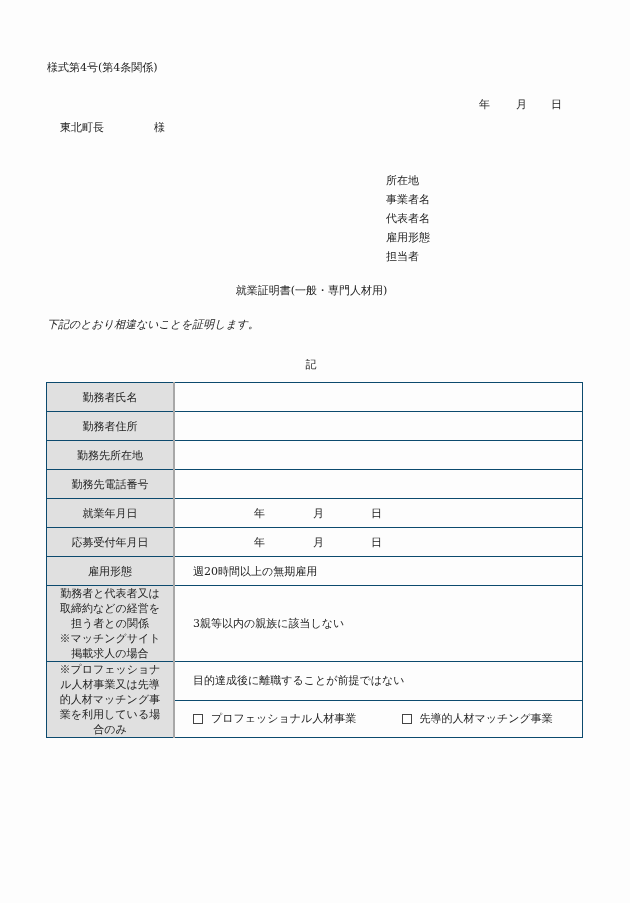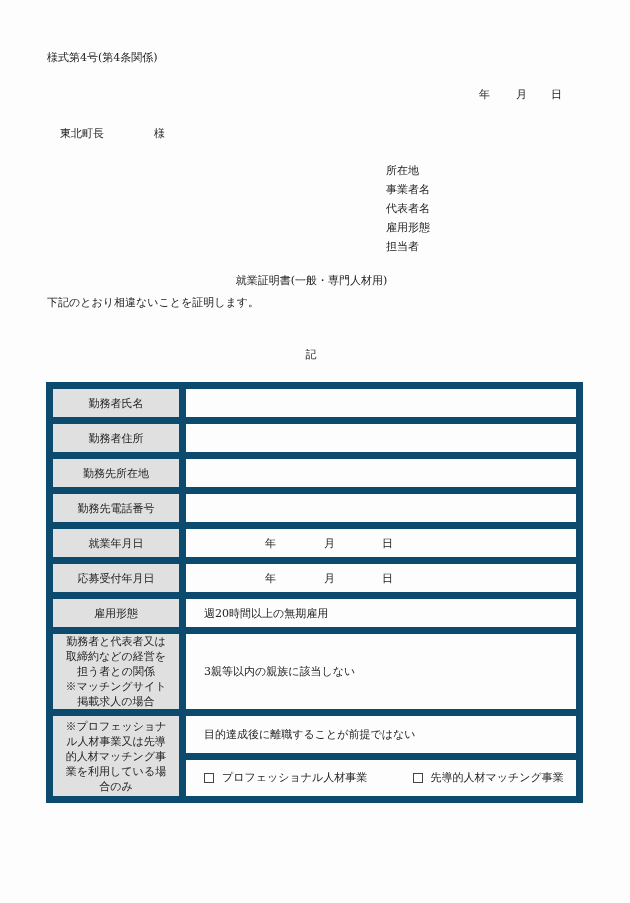--- a/index.html
+++ b/index.html
@@ -1,40 +1,40 @@
 <!DOCTYPE html>
 <html><head>
 <meta charset="utf-8">
 <style>
   html, body { margin: 0; padding: 0; }
   body {
     width: 630px; height: 903px; background: #fdfdfd; position: relative;
     font-family: "DejaVu Serif", "Liberation Serif", serif; color: #222;
     font-size: 11px; overflow: hidden;
   }
-  .abs { position: absolute; white-space: nowrap; }
+  .abs { position: absolute; white-space: nowrap; margin-top: 10px; }
   #form-no { left: 47px; top: 50px; }
   #date-line { left: 479px; top: 87px; text-decoration: underline; }
   #date-line span { display: inline-block; }
-  #addressee { left: 60px; top: 126px; }
+  #addressee { left: 60px; top: 110px; }
   #addressee .sama { margin-left: 50px; }
   #applicant { left: 386px; top: 161px; line-height: 19px; }
   #applicant div { white-space: nowrap; }
   #doc-title { left: 0; width: 630px; text-align: center; top: 273px; padding-left: 0; }
   #doc-title span { margin-left: -7px; }
-  #cert-statement { left: 47px; top: 295px; }
+  #cert-statement { left: 47px; top: 307px; font-style: italic; }
   #ki { left: 0; width: 630px; text-align: center; top: 347px; }
   #ki span { margin-left: -8px; }
 
   table#info-table {
     position: absolute; left: 46px; top: 382px; width: 537px;
     border-collapse: collapse; table-layout: fixed;
     border: 1px solid #8a8a8a;
   }
-  #info-table td { border: 7px solid #0c4a6e; padding: 0; font-size: 11px; }
+  #info-table td { border: 1px solid #0c4a6e; padding: 0; font-size: 11px; }
   #info-table td.lbl {
     width: 126px; background: #e0e0e0; text-align: center;
     border-right: 2px solid #a8a8a8;
   }
   #info-table tr.r td { height: 28px; }
   #info-table td.val { padding-left: 18px; }
   #info-table td.date-val { padding-left: 0; }
   .date-cells { display: flex; }
   .date-cells span { display: inline-block; }
   td.lbl.multi { line-height: 15px; padding: 2px 0; }

